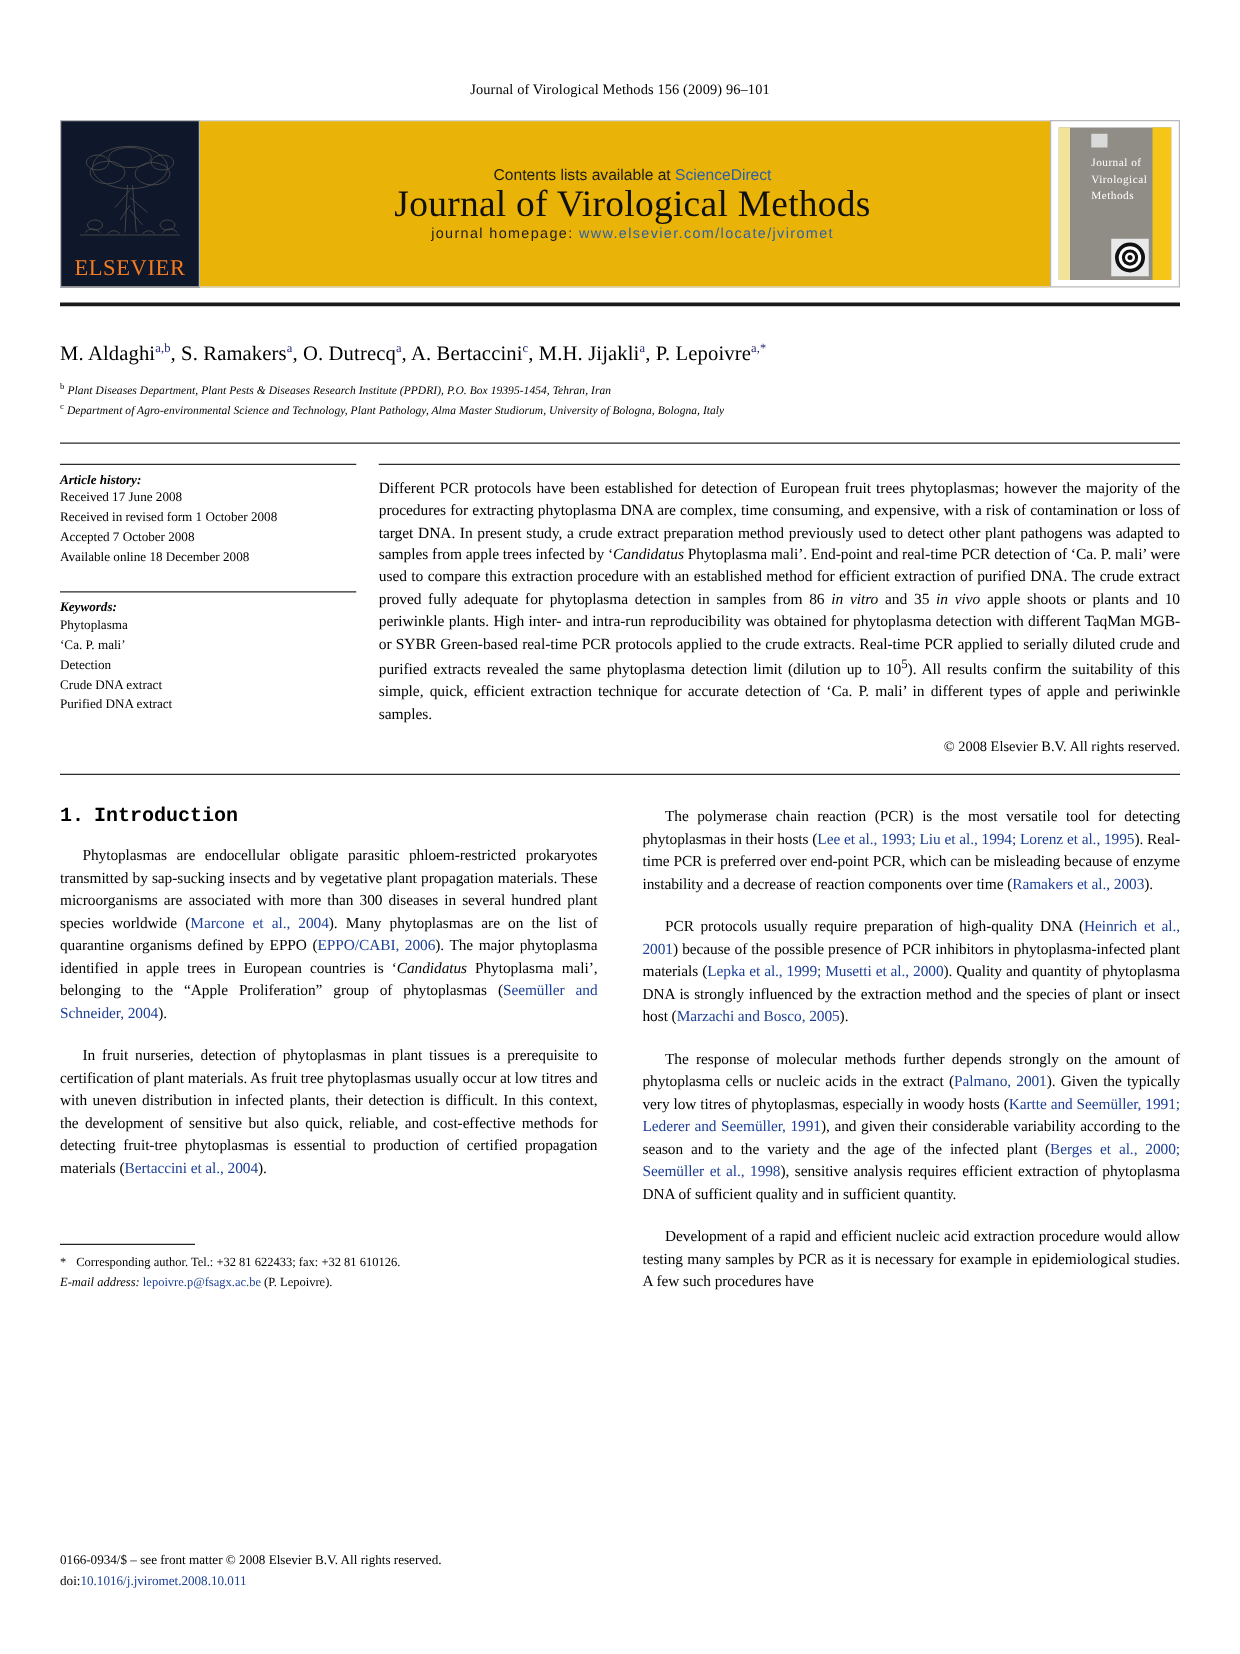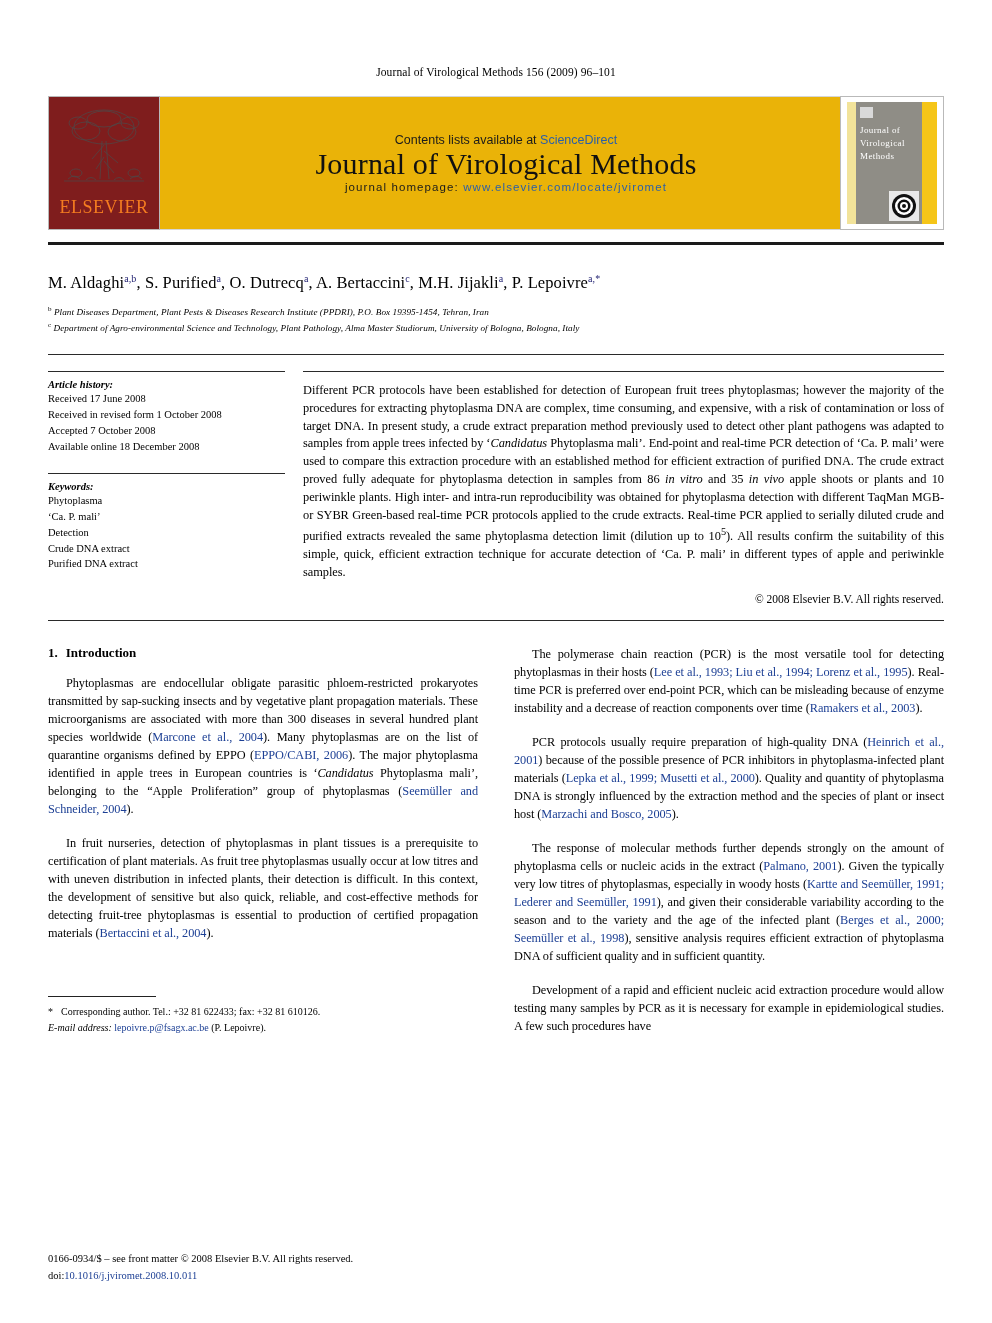--- a/index.html
+++ b/index.html
@@ -28,25 +28,25 @@
   
   .banner {
     margin: 18px 48px 0 48px;
     display: flex;
     align-items: stretch;
     height: 134px;
   }
   .elsevier-box {
     width: 112px;
     border: 1px solid #b9b9b9;
-    background: #7f1d1d;
+    background: #0f172a;
     display: flex;
     flex-direction: column;
     align-items: center;
-    justify-content: flex-start;
+    justify-content: center;
     padding-top: 4px;
     position: relative;
   }
   .tree-svg { display: block; }
   .elsevier-word {
     font-family: "Liberation Serif", serif;
     font-size: 18px;
     letter-spacing: .5px;
     color: #f47c20;
     font-weight: 400;
@@ -90,21 +90,21 @@
     padding: 5px 6px;
     display: flex;
   }
   .cover-art {
     flex: 1;
     background: #8f8d86;
     position: relative;
     display: flex;
   }
   .cover-left-strip { width: 9px; background: #f2e39a; }
-  .cover-body { flex: 1; position: relative; padding: 5px 0 0 4px; }
+  .cover-body { flex: 1; position: relative; padding: 5px 0 0 17px; }
   .cover-right-strip { width: 15px; background: #f5c518; }
   .cover-logo {
     width: 13px; height: 11px; background: #d9d9d9;
     margin-bottom: 6px;
   }
   .cover-text {
     font-family: "Liberation Serif", serif;
     font-size: 9px;
     color: #ffffff;
     line-height: 1.45;
@@ -192,22 +192,23 @@
   }
 
   
   .body-cols {
     margin: 24px 48px 0 48px;
     display: flex;
     gap: 36px;
   }
   .col { width: 430px; position: relative; }
   .sec-head {
-    font-size: 13px; font-weight: bold;
+    font-size: 16px; font-weight: bold;
     margin: 0 0 13px 0;
+    font-family: Liberation Mono, monospace;
   }
   .sec-head .num { margin-right: 8px; }
   p.body-p {
     font-size: 12.3px;
     line-height: 1.465;
     text-align: justify;
     margin: 0;
     text-indent: 18px;
     letter-spacing: -.06px;
   }
@@ -223,21 +224,21 @@
     padding-left: 14px; text-indent: -14px;
   }
   .fn-line .star { margin-right: 8px; }
   .fn-em { font-style: italic; }
   .fn-link { color: #1c3f94; }
 
   
   .footer {
     position: absolute;
     left: 48px;
-    bottom: 38px;
+    bottom: 48px;
     width: 430px;
   }
   .footer-line { font-size: 10.5px; line-height: 1.6; }
   .doi-link { color: #1c3f94; }
 </style>
 </head>
 <body>
 
 <div class="page">
 
@@ -295,21 +296,21 @@
         <div class="cover-right-strip"></div>
       </div>
     </div>
   </div>
 
   <div class="rule-thick"></div>
 
   <div class="title-block">
 
     <div class="authors">
-      <span><span>M. Aldaghi</span><sup>a,b</sup><span>, </span></span><span><span>S. Purified</span><sup>a</sup><span>, </span></span><span><span>O. Dutrecq</span><sup>a</sup><span>, </span></span><span><span>A. Bertaccini</span><sup>c</sup><span>, </span></span><span><span>M.H. Jijakli</span><sup>a</sup><span>, </span></span><span><span>P. Lepoivre</span><sup>a,*</sup></span>
+      <span><span>M. Aldaghi</span><sup>a,b</sup><span>, </span></span><span><span>S. Ramakers</span><sup>a</sup><span>, </span></span><span><span>O. Dutrecq</span><sup>a</sup><span>, </span></span><span><span>A. Bertaccini</span><sup>c</sup><span>, </span></span><span><span>M.H. Jijakli</span><sup>a</sup><span>, </span></span><span><span>P. Lepoivre</span><sup>a,*</sup></span>
     </div>
 
     <div class="affils">
       <div class="affil"><sup>b</sup> <span>Plant Diseases Department, Plant Pests &amp; Diseases Research Institute (PPDRI), P.O. Box 19395-1454, Tehran, Iran</span></div>
       <div class="affil"><sup>c</sup> <span>Department of Agro-environmental Science and Technology, Plant Pathology, Alma Master Studiorum, University of Bologna, Bologna, Italy</span></div>
     </div>
   </div>
 
   <div class="rule-thin-top"></div>
 

